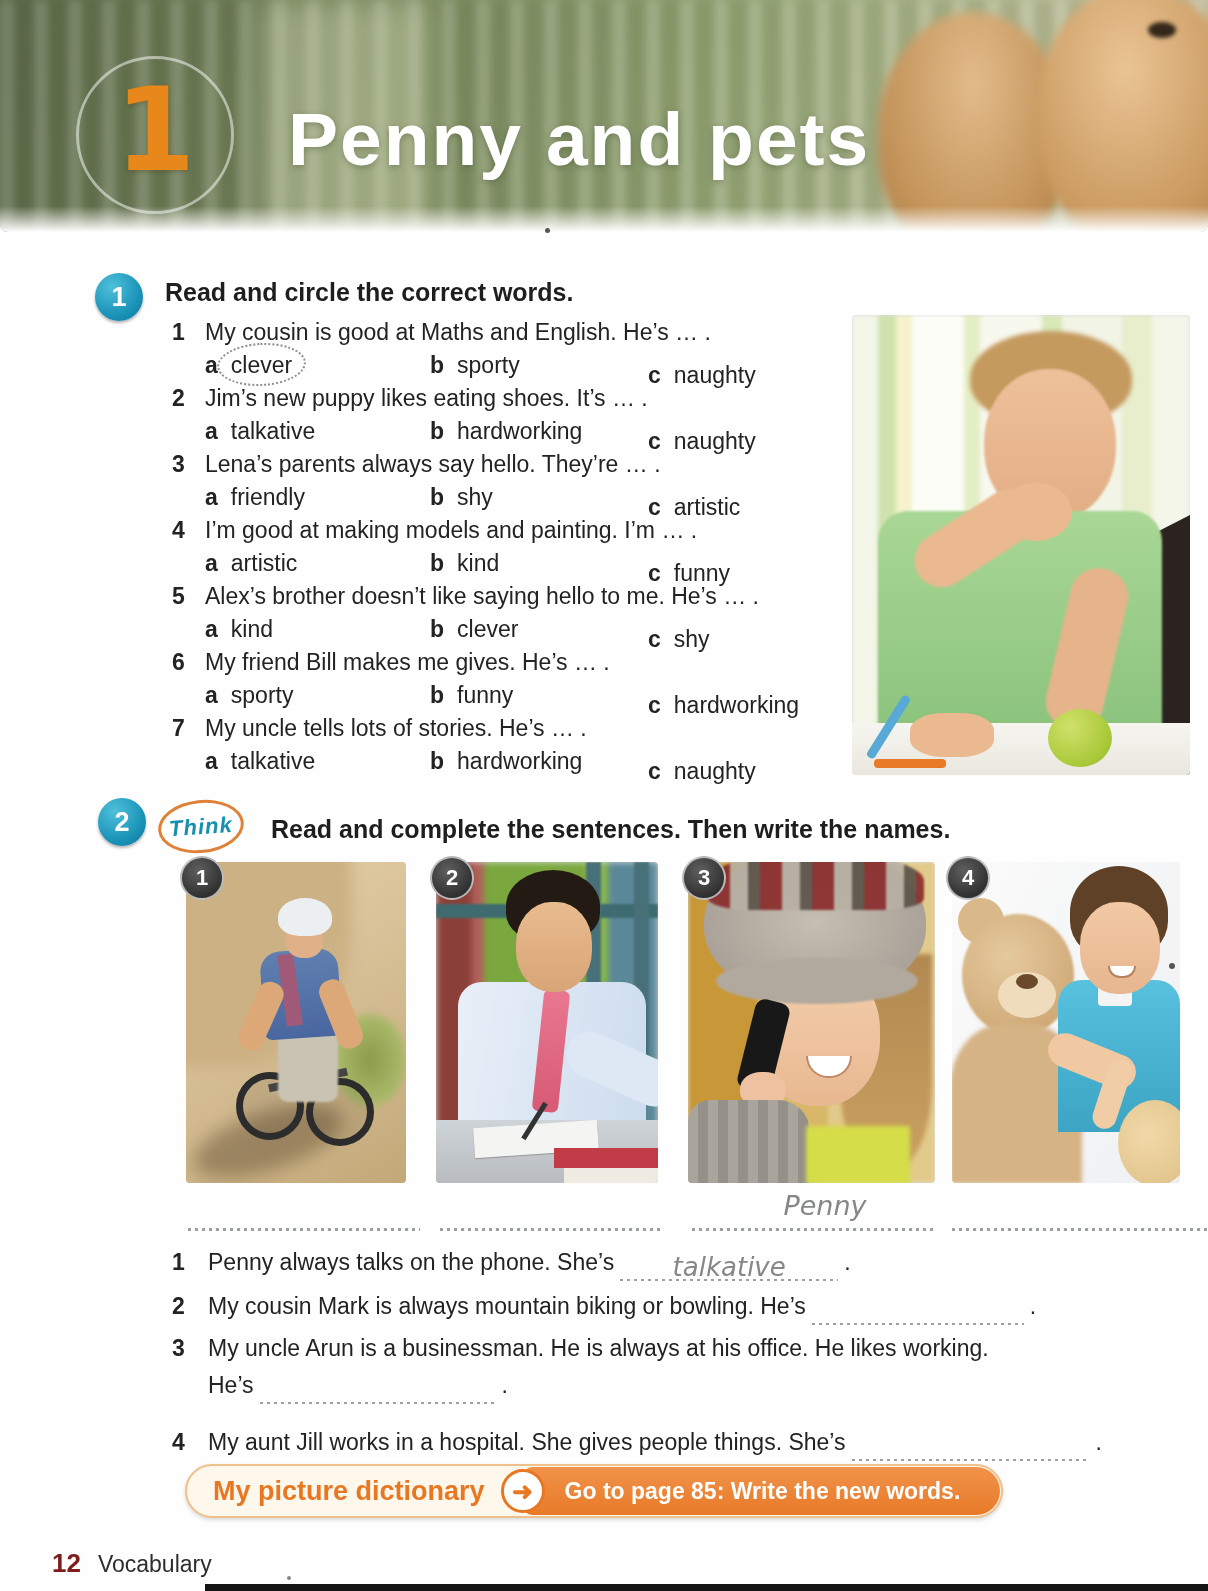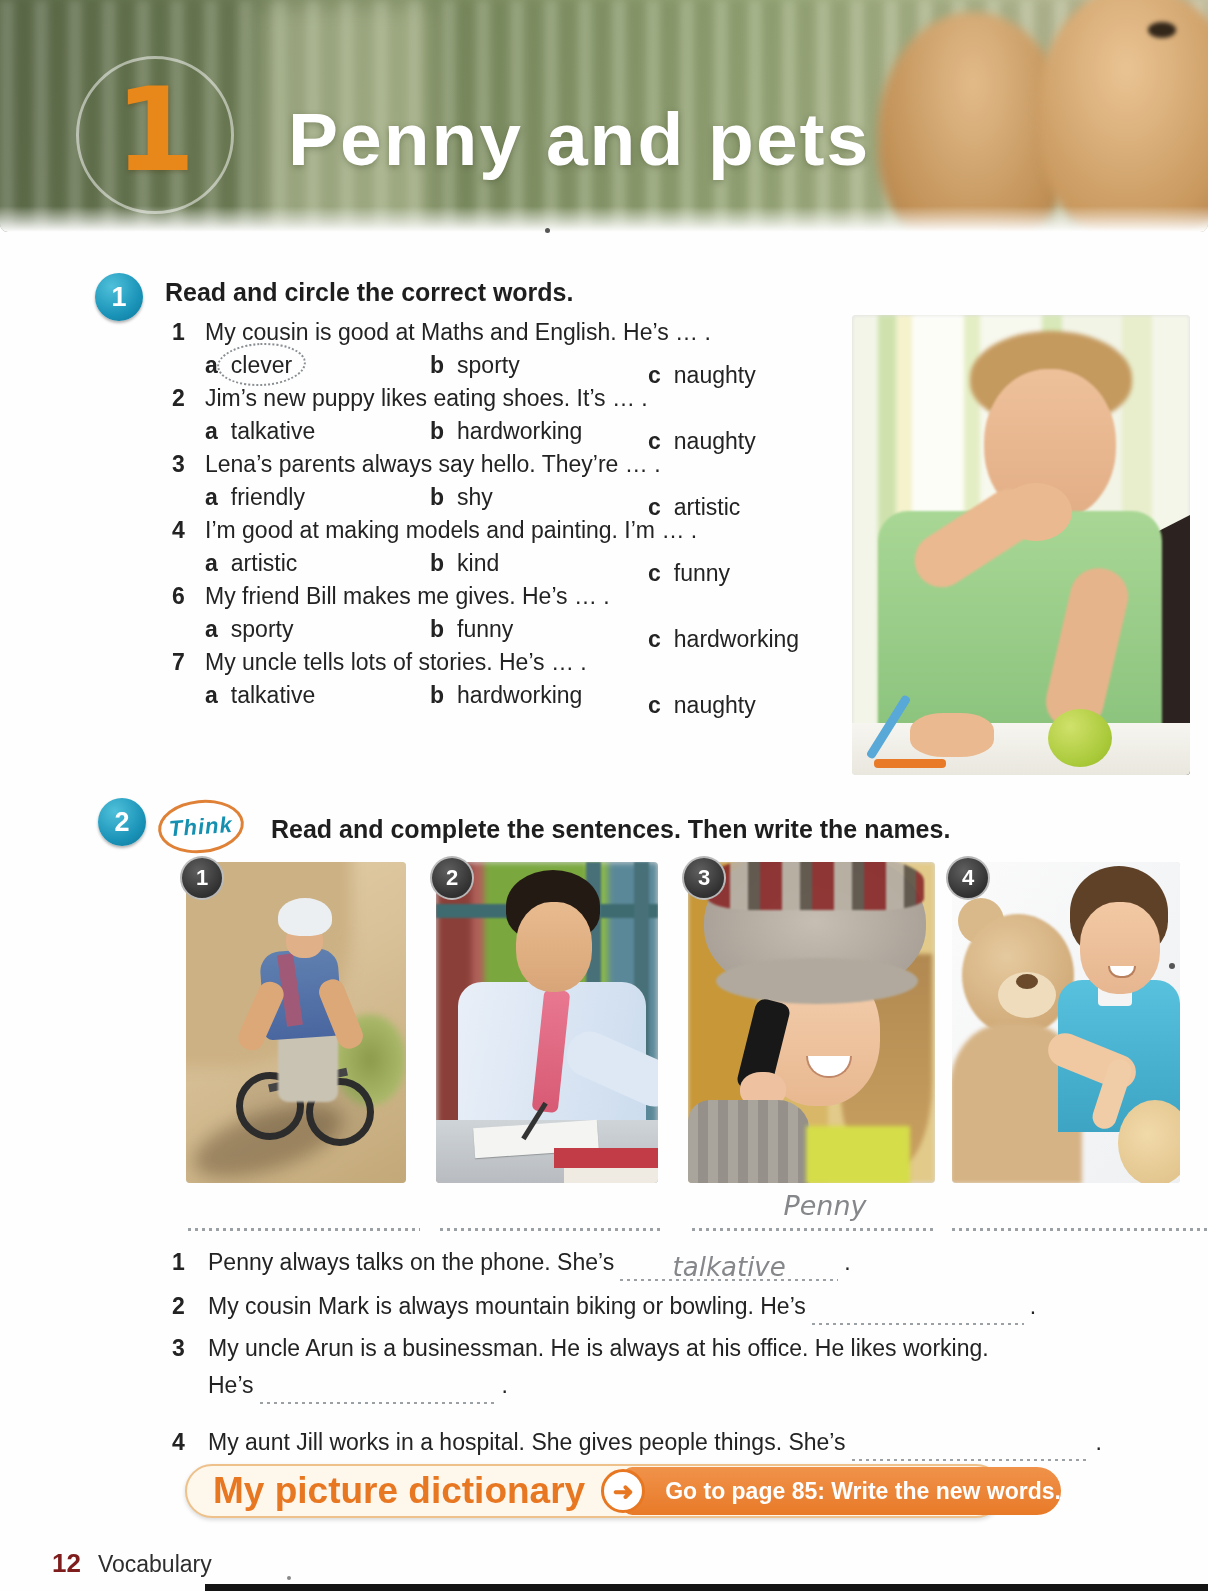--- a/index.html
+++ b/index.html
@@ -144,21 +144,21 @@
   .snum{display:inline-block;width:60px;box-sizing:border-box;padding-left:24px;font-weight:bold;}
   .blank{display:inline-block;height:32px;vertical-align:bottom;text-align:center;margin:0 6px;
          background:repeating-linear-gradient(90deg,#9aa0a3 0 3px,rgba(0,0,0,0) 3px 7px) bottom/100% 2px no-repeat;}
   .b1{width:218px;} .b2{width:212px;} .b3{width:236px;} .b4{width:238px;}
   .s3-line2{padding-left:60px;}
   .blank .hand{font-size:26px;}
 
   
   .banner{position:absolute;left:185px;top:1464px;width:818px;height:54px;background:#fdf7ec;border:2px solid #eec08a;
           border-radius:28px;display:flex;align-items:center;box-shadow:0 2px 4px rgba(0,0,0,.15);box-sizing:border-box;}
-  .banner-label{color:#e87722;font-weight:bold;font-size:37px;padding:0 16px 0 26px;white-space:nowrap;}
+  .banner-label{color:#e87722;font-weight:bold;font-size:27px;padding:0 16px 0 26px;white-space:nowrap;}
   .banner-arrow{flex:none;width:44px;height:44px;border-radius:50%;background:#fff;border:3px solid #e87722;
                 display:flex;align-items:center;justify-content:center;color:#e87722;font-size:25px;font-weight:bold;
                 z-index:2;box-sizing:border-box;}
   .banner-right{flex:1;align-self:stretch;background:linear-gradient(#f0924a,#e87a28);
                 border-radius:10px 26px 26px 10px;display:flex;align-items:center;color:#fff;font-weight:bold;
                 font-size:23px;padding-left:42px;margin:1px 1px 1px -22px;white-space:nowrap;}
 
   
   .footer{position:absolute;left:52px;top:1548px;display:flex;align-items:baseline;}
   .footer .pg{color:#7f1d1d;font-weight:bold;font-size:26px;margin-right:17px;}
@@ -226,20 +226,30 @@
       </div>
     </li>
     <li class="q">
       <div class="qline">
         <span class="qnum">4</span><span class="qtext">I’m good at making models and painting. I’m … .</span>
       </div>
       <div class="opts">
         <span class="opt opt-a"><span class="letter">a</span><span>artistic</span></span>
         <span class="opt opt-b"><span class="letter">b</span><span>kind</span></span>
         <span class="opt opt-c"><span class="letter">c</span><span>funny</span></span>
+      </div>
+    </li>
+    <li class="q">
+      <div class="qline">
+        <span class="qnum">5</span><span class="qtext">Alex’s brother doesn’t like saying hello to me. He’s … .</span>
+      </div>
+      <div class="opts">
+        <span class="opt opt-a"><span class="letter">a</span><span>kind</span></span>
+        <span class="opt opt-b"><span class="letter">b</span><span>clever</span></span>
+        <span class="opt opt-c"><span class="letter">c</span><span>shy</span></span>
       </div>
     </li>
     <li class="q">
       <div class="qline">
         <span class="qnum">6</span><span class="qtext">My friend Bill makes me gives. He’s … .</span>
       </div>
       <div class="opts">
         <span class="opt opt-a"><span class="letter">a</span><span>sporty</span></span>
         <span class="opt opt-b"><span class="letter">b</span><span>funny</span></span>
         <span class="opt opt-c"><span class="letter">c</span><span>hardworking</span></span>

